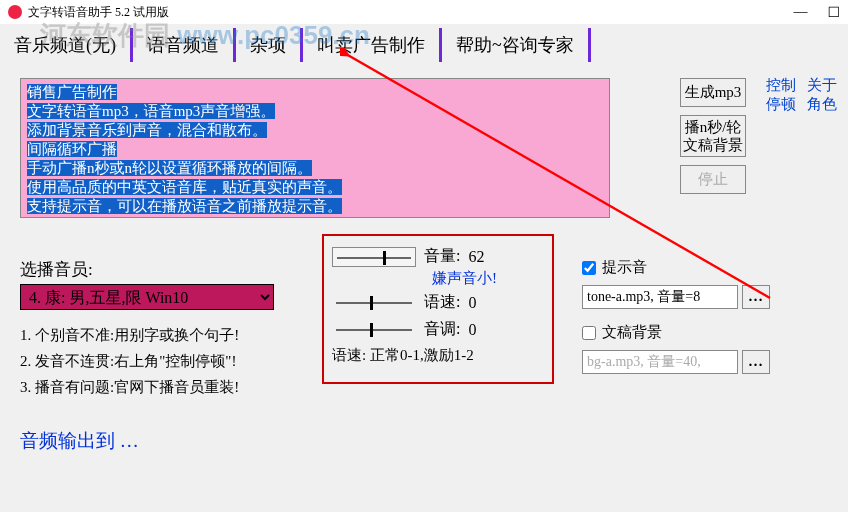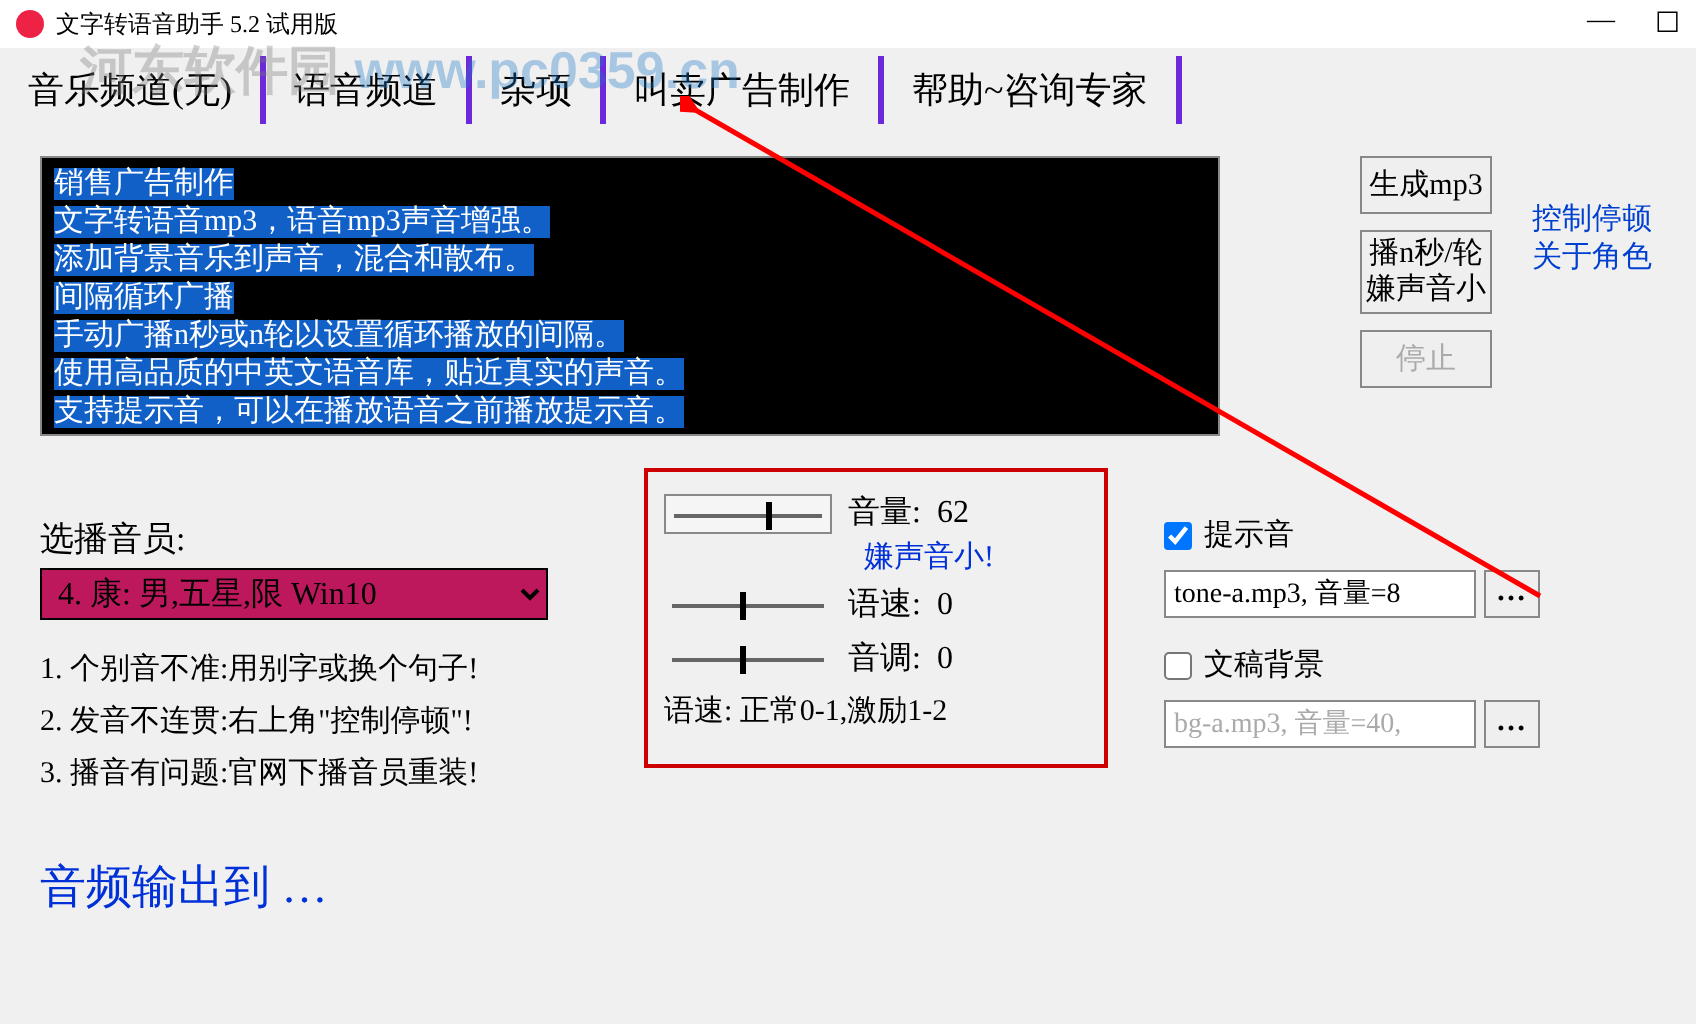--- a/index.html
+++ b/index.html
@@ -5,46 +5,46 @@
 * { box-sizing: border-box; margin: 0; padding: 0; }
 body { font-family: "SimSun", "宋体", serif; font-size: 16px; background: #f0f0f0; width: 848px; height: 512px; position: relative; overflow: hidden; }
 .titlebar { background: #fff; height: 24px; display: flex; align-items: center; padding: 0 8px; font-size: 12px; }
 .titlebar .icon { width: 14px; height: 14px; background: #e24; border-radius: 50%; margin-right: 6px; }
 .titlebar .wctrl { margin-left: auto; display: flex; gap: 20px; font-size: 14px; }
 .watermark { position: absolute; top: 18px; left: 0; width: 848px; text-align: left; padding-left: 40px; font-size: 26px; font-weight: bold; color: rgba(120,120,120,0.35); font-family: "Microsoft YaHei", sans-serif; pointer-events: none; z-index: 5; }
 .wmurl { color: rgba(30,120,200,0.35); }
 .tabs { display: flex; height: 34px; margin-top: 4px; }
 .tab { padding: 3px 14px; font-size: 18px; border-right: 3px solid #6d28d9; display: flex; align-items: center; cursor: pointer; position: relative; }
 .content { position: relative; padding: 10px 20px; }
-.textarea-wrap { position: absolute; top: 16px; left: 20px; width: 590px; height: 140px; background: #000000; border: 1px solid #888; overflow-y: scroll; padding: 4px 6px; font-size: 15px; line-height: 19px; }
+.textarea-wrap { position: absolute; top: 16px; left: 20px; width: 590px; height: 140px; background: #f9a8d4; border: 1px solid #888; overflow-y: scroll; padding: 4px 6px; font-size: 15px; line-height: 19px; }
 .hl { background: #1060c8; color: #fff; display: inline; }
 .rbtns { position: absolute; top: 16px; left: 636px; display: flex; flex-direction: column; gap: 8px; width: 110px; }
 .btn { background: #efefef; border: 1px solid #888; padding: 4px 2px; text-align: center; font-size: 15px; cursor: pointer; margin-left: 44px; }
 .btn.dis { color: #aaa; }
-.rlinks { position: absolute; top: 14px; left: 766px; display: flex; flex-direction: column; gap: 0; margin-top: 24px; }
+.rlinks { position: absolute; top: 14px; left: 766px; display: flex; flex-direction: row; gap: 0; }
 .rlinks a { color: #0040d0; font-size: 15px; text-decoration: none; cursor: pointer; }
 .voice-lbl { position: absolute; top: 196px; left: 20px; font-size: 17px; }
 .voice-sel { position: absolute; top: 222px; left: 20px; width: 254px; height: 26px; border: 1px solid #000; background: #be185d; padding: 1px 4px; font-size: 16px; font-family: inherit; }
 .tips { position: absolute; top: 260px; left: 20px; font-size: 15px; line-height: 26px; }
 .sliders { position: absolute; top: 172px; left: 322px; width: 232px; height: 150px; border: 2px solid #c00; padding: 10px 8px; }
 .srow { display: flex; align-items: center; gap: 8px; margin-bottom: 6px; font-size: 16px; }
 .slider { width: 84px; height: 20px; position: relative; }
 .slider.boxed { border: 1px solid #888; background: #f5f5f5; }
 .strack { position: absolute; top: 9px; left: 4px; right: 4px; height: 2px; background: #666; }
 .sthumb { position: absolute; top: 3px; width: 3px; height: 14px; background: #000; }
 .lowvol { color: #0030d8; font-size: 15px; margin-left: 100px; margin-top: -4px; margin-bottom: 4px; cursor: pointer; }
 .speedtxt { font-size: 15px; margin-top: 4px; }
 .right2 { position: absolute; top: 196px; left: 582px; font-size: 15px; }
 .chk { display: flex; align-items: center; gap: 6px; margin-bottom: 8px; }
 .chk input { width: 14px; height: 14px; }
 .txtfield { width: 156px; height: 24px; border: 1px solid #888; background: #fff; padding: 11px 4px; font-size: 14px; font-family: inherit; }
 .txtfield.dis { color: #aaa; }
 .dotbtn { width: 28px; height: 24px; border: 1px solid #888; background: #efefef; text-align: center; line-height: 20px; cursor: pointer; font-weight: bold; letter-spacing: 1px; }
 .frow { display: flex; gap: 4px; margin-bottom: 14px; }
-.audio-out { position: absolute; top: 366px; left: 20px; color: #0030d8; font-size: 23px; cursor: pointer; }
+.audio-out { position: absolute; top: 366px; left: 20px; color: #0030d8; font-size: 19px; cursor: pointer; }
 .arrow { position: absolute; top: 48px; left: 340px; width: 440px; height: 260px; pointer-events: none; z-index: 3; }
 </style>
 </head>
 <body>
 
 <div class="titlebar">
   <span class="icon"></span>
   <span>文字转语音助手 5.2 试用版</span>
   <div class="wctrl">
     <span>—</span>
@@ -71,21 +71,21 @@
     <span class="hl">添加背景音乐到声音，混合和散布。</span><br>
     <span class="hl">间隔循环广播</span><br>
     <span class="hl">手动广播n秒或n轮以设置循环播放的间隔。</span><br>
     <span class="hl">使用高品质的中英文语音库，贴近真实的声音。</span><br>
     <span class="hl">支持提示音，可以在播放语音之前播放提示音。</span>
   </div>
 
   <div class="rbtns">
     <div class="btn">生成mp3</div>
     <div class="btn" style="white-space:pre-line;line-height:18px;padding:2px">播n秒/轮
-嫌声音小</div>
+文稿背景</div>
     <div class="btn dis">停止</div>
   </div>
 
   <div class="rlinks">
     <a>控制停顿</a>
     <a>关于角色</a>
   </div>
 
   <div class="voice-lbl">选播音员:</div>
   <select class="voice-sel">

